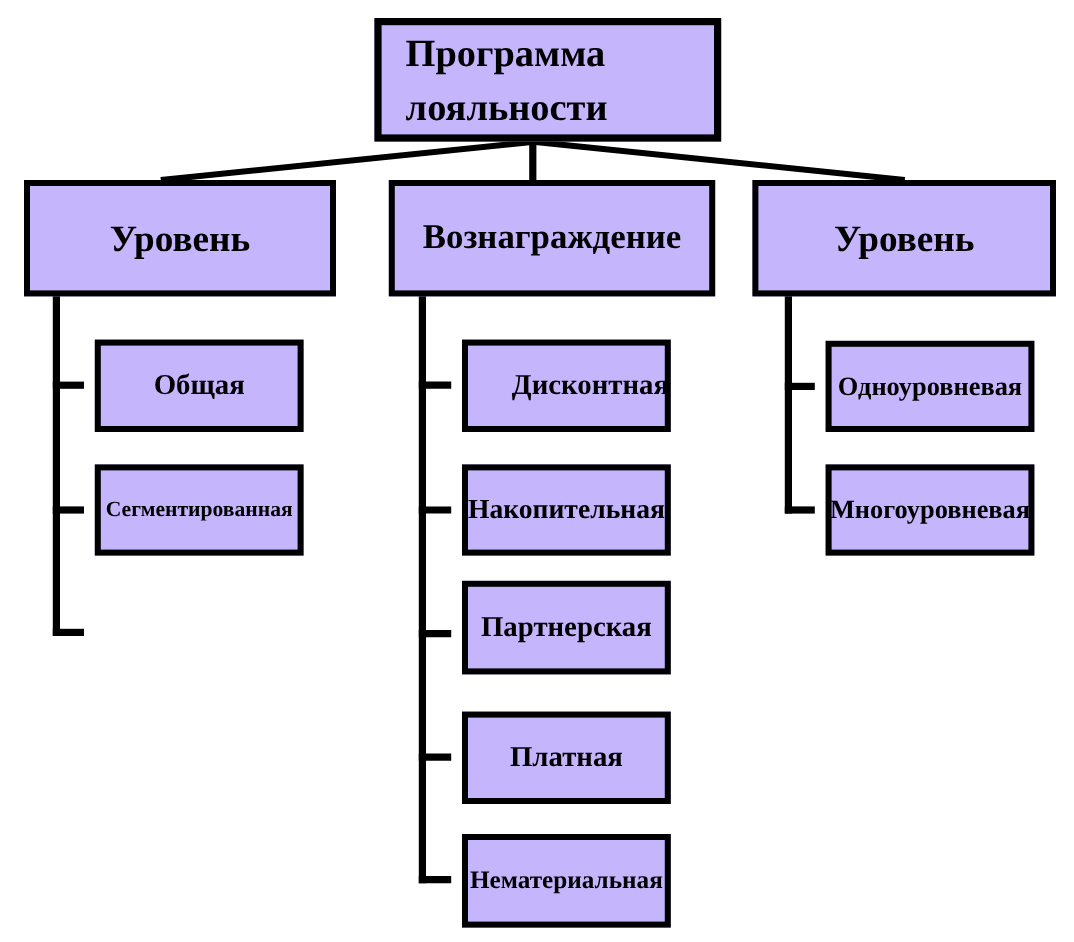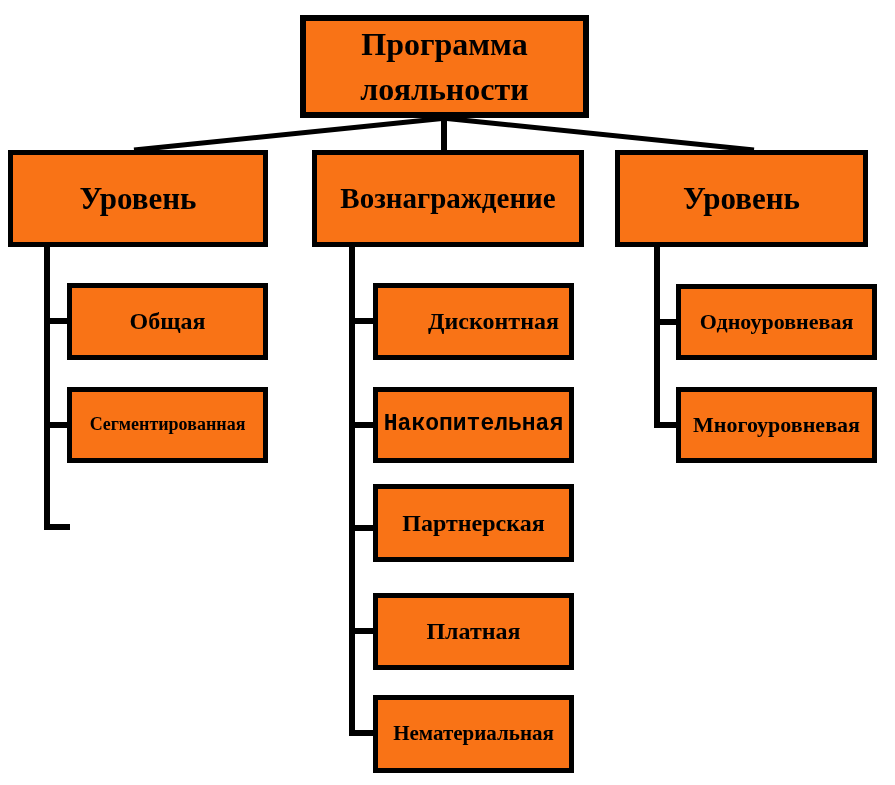--- a/index.html
+++ b/index.html
@@ -14,45 +14,45 @@
   }
   .connectors {
     position: absolute;
     left: 0; top: 0;
     width: 895px; height: 785px;
   }
   .node {
     position: absolute;
     box-sizing: border-box;
     border: 5px solid #000000;
-    background: #f97316;
+    background: #c4b5fd;
     display: flex;
     align-items: center;
     justify-content: center;
-    text-align: center;
     font-weight: bold;
     white-space: normal;
+    margin-left: 12px;
   }
   .root {
     left: 300px; top: 15px; width: 289px; height: 103px;
     border-width: 6px;
     font-size: 32px;
     line-height: 1.38;
     padding: 0 20px;
   }
   .branch { top: 150px; height: 97px; font-size: 31px; }
   .b-mechanics { left: 8px;   width: 260px; }
   .b-reward    { left: 312px; width: 272px; font-size: 29px; }
   .b-level     { left: 615px; width: 253px; }
-  .child { width: 201px; height: 77px; font-size: 24px; line-height: 1.1; }
+  .child { width: 174px; height: 77px; font-size: 24px; line-height: 1.1; }
   .c-general      { left: 67px;  top: 283px; }
   .c-segmented    { left: 67px;  top: 387px; height: 76px; font-size: 18px; }
   .c-triggered    { left: 67px;  top: 489px; }
   .c-discount     { left: 373px; top: 283px; padding-left: 40px; }
-  .c-accumulative { left: 373px; top: 387px; height: 76px; font-size: 23px; font-family: Liberation Mono, monospace; }
+  .c-accumulative { left: 373px; top: 387px; height: 76px; font-size: 23px; }
   .c-partner      { left: 373px; top: 484px; height: 78px; }
   .c-paid         { left: 373px; top: 593px; }
   .c-nonmaterial  { left: 373px; top: 695px; height: 78px; font-size: 21px; }
   .c-singlelevel  { left: 676px; top: 284px; height: 76px; font-size: 22px; }
   .c-multilevel   { left: 676px; top: 387px; height: 76px; font-size: 22px; }
   line { stroke: #000000; }
 </style>
 </head>
 <body>
 

